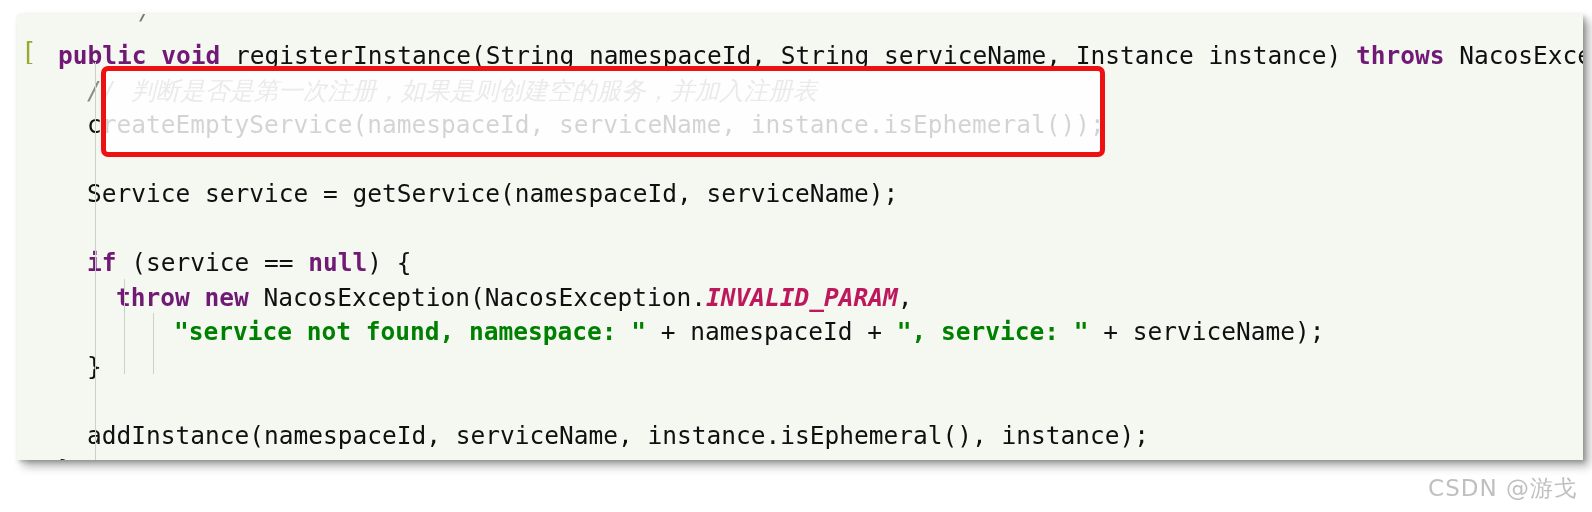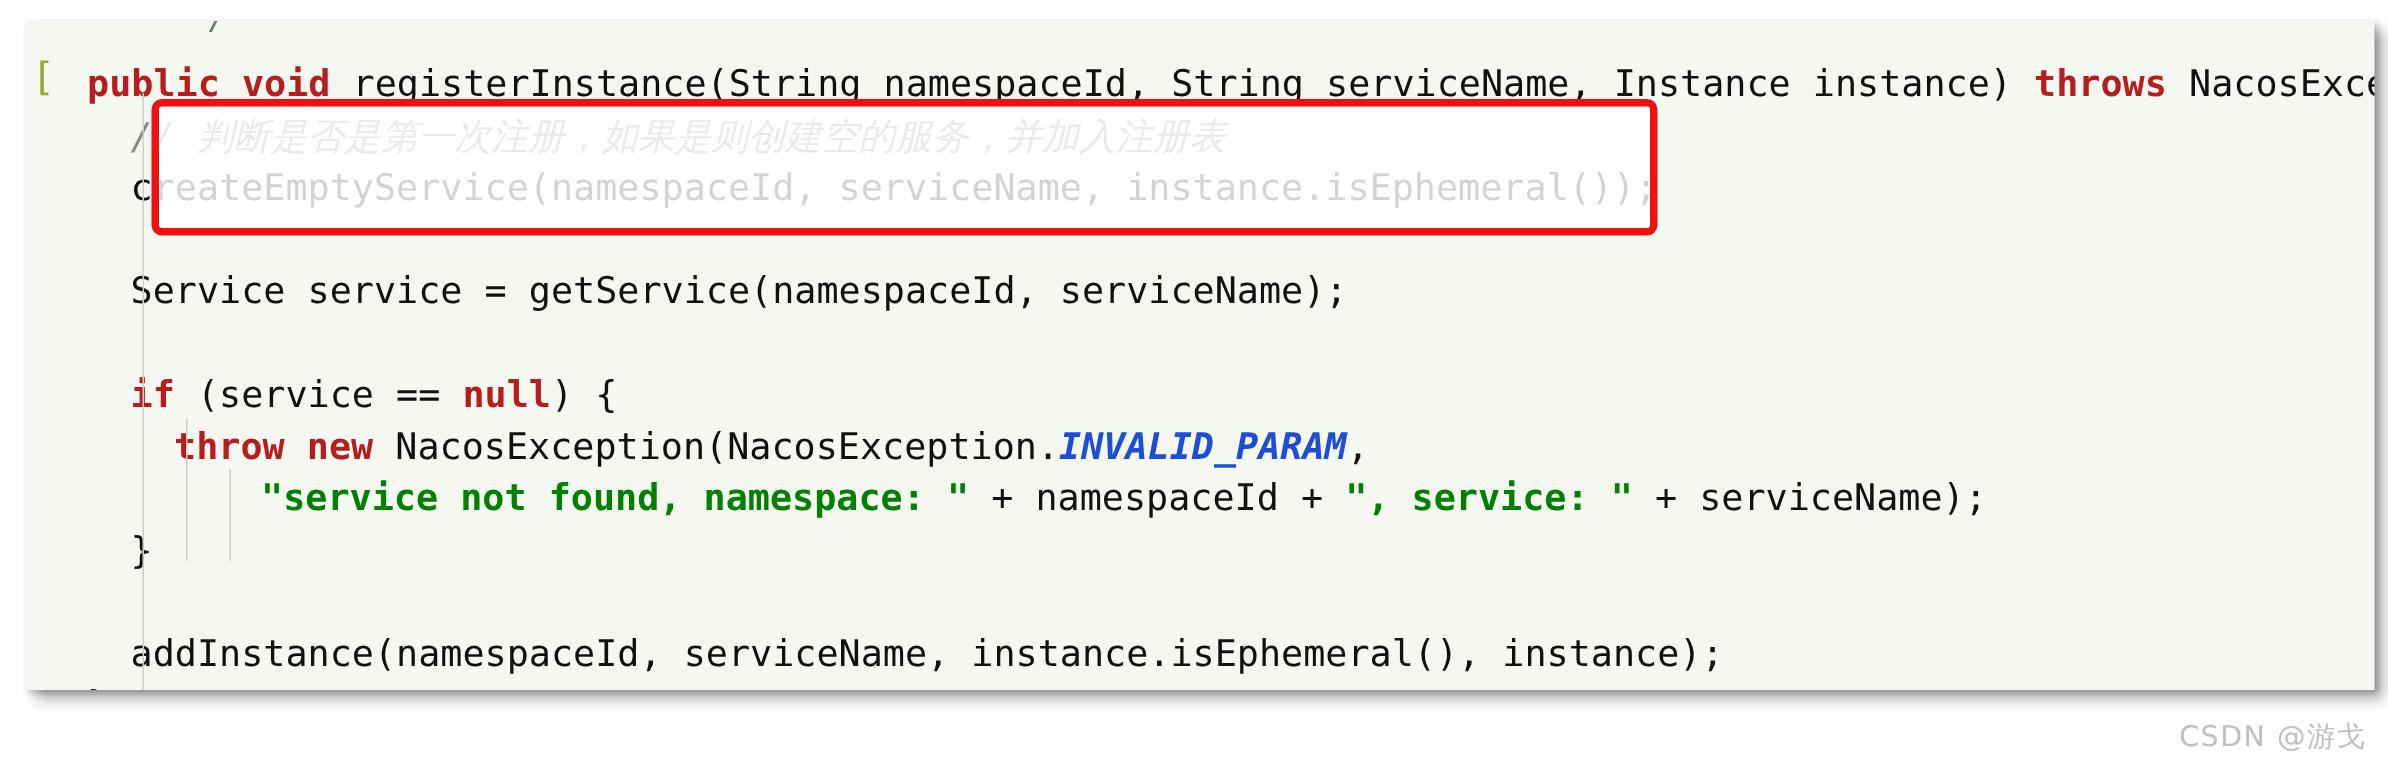--- a/index.html
+++ b/index.html
@@ -84,25 +84,25 @@
   }
 
   
   .indent-guide {
     position: absolute;
     width: 1px;
     background: #c9d2c7;
   }
 
   
-  .kw      { color: #b91c1c; font-weight: bold; }
+  .kw      { color: #701a75; font-weight: bold; }
   .str     { color: #008000; font-weight: bold; }
   .cmt     { color: #8a8a8a; font-style: italic; font-family: "DejaVu Serif","Liberation Serif", serif; }
   .cmtmark { color: #8a8a8a; font-style: italic; font-family: "DejaVu Sans Mono","Liberation Mono", monospace; }
-  .const   { color: #1d4ed8; font-style: italic; font-weight: bold; }
+  .const   { color: #be185d; font-style: italic; font-weight: bold; }
   .plain   { color: #101010; text-align: center; }
 
   
   .red-box {
     position: absolute;
     left: 84px;
     top: 52px;
     width: 1004px;
     height: 91px;
     border: 5px solid #ee1111;
@@ -111,21 +111,21 @@
     box-sizing: border-box;
     pointer-events: none;
   }
 
   
   .watermark {
     position: absolute;
     right: 14px;
     bottom: 8px;
     color: #b9b9b9;
-    font-size: 19px;
+    font-size: 23px;
     font-family: "DejaVu Sans", "Liberation Sans", sans-serif;
     letter-spacing: 1px;
     white-space: nowrap;
     opacity: 0.9;
   }
 </style>
 </head>
 <body>
 
 <div id="screenshot">

